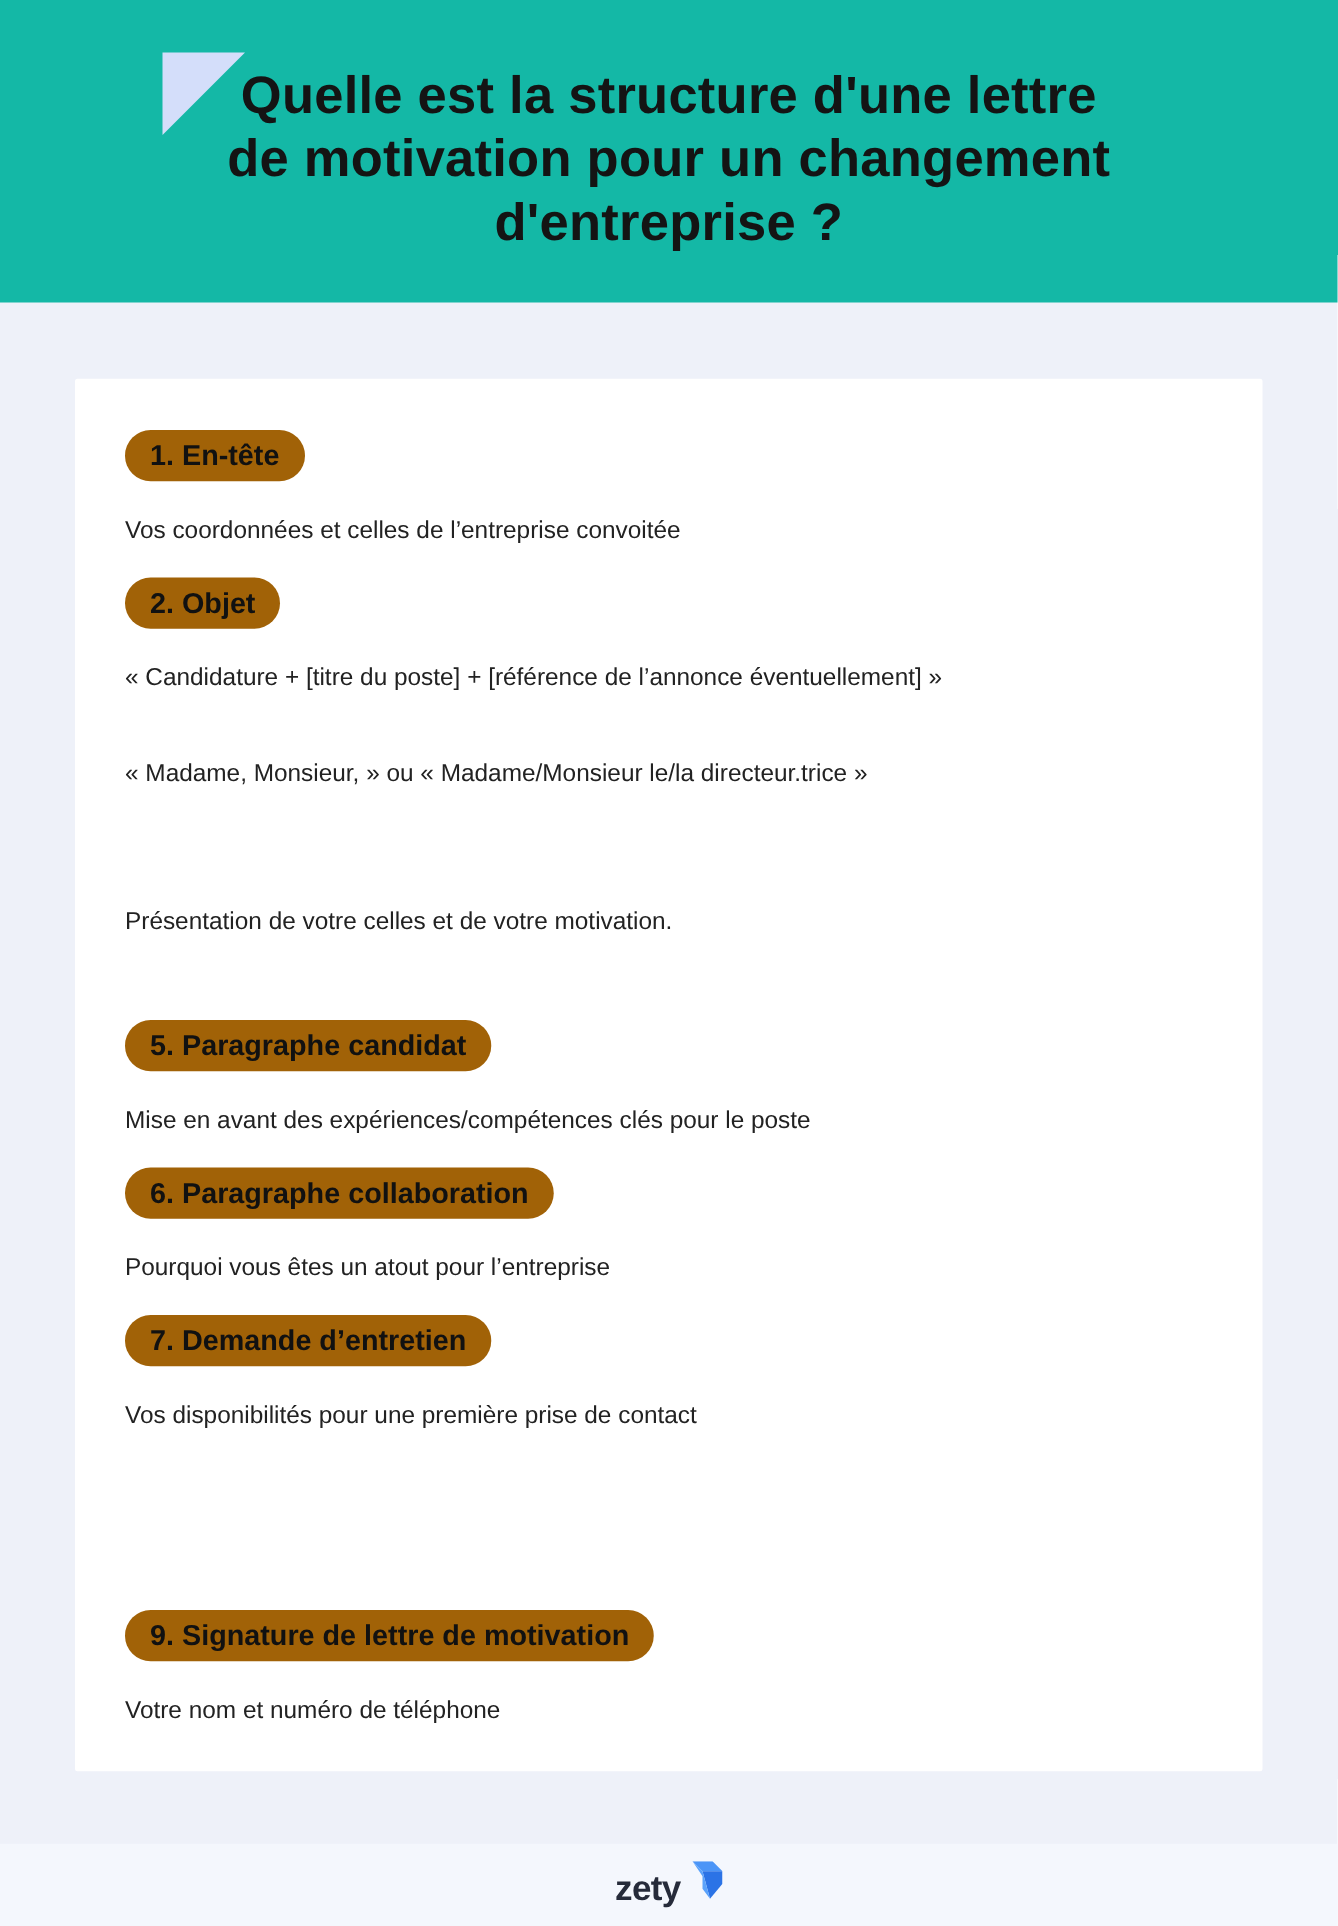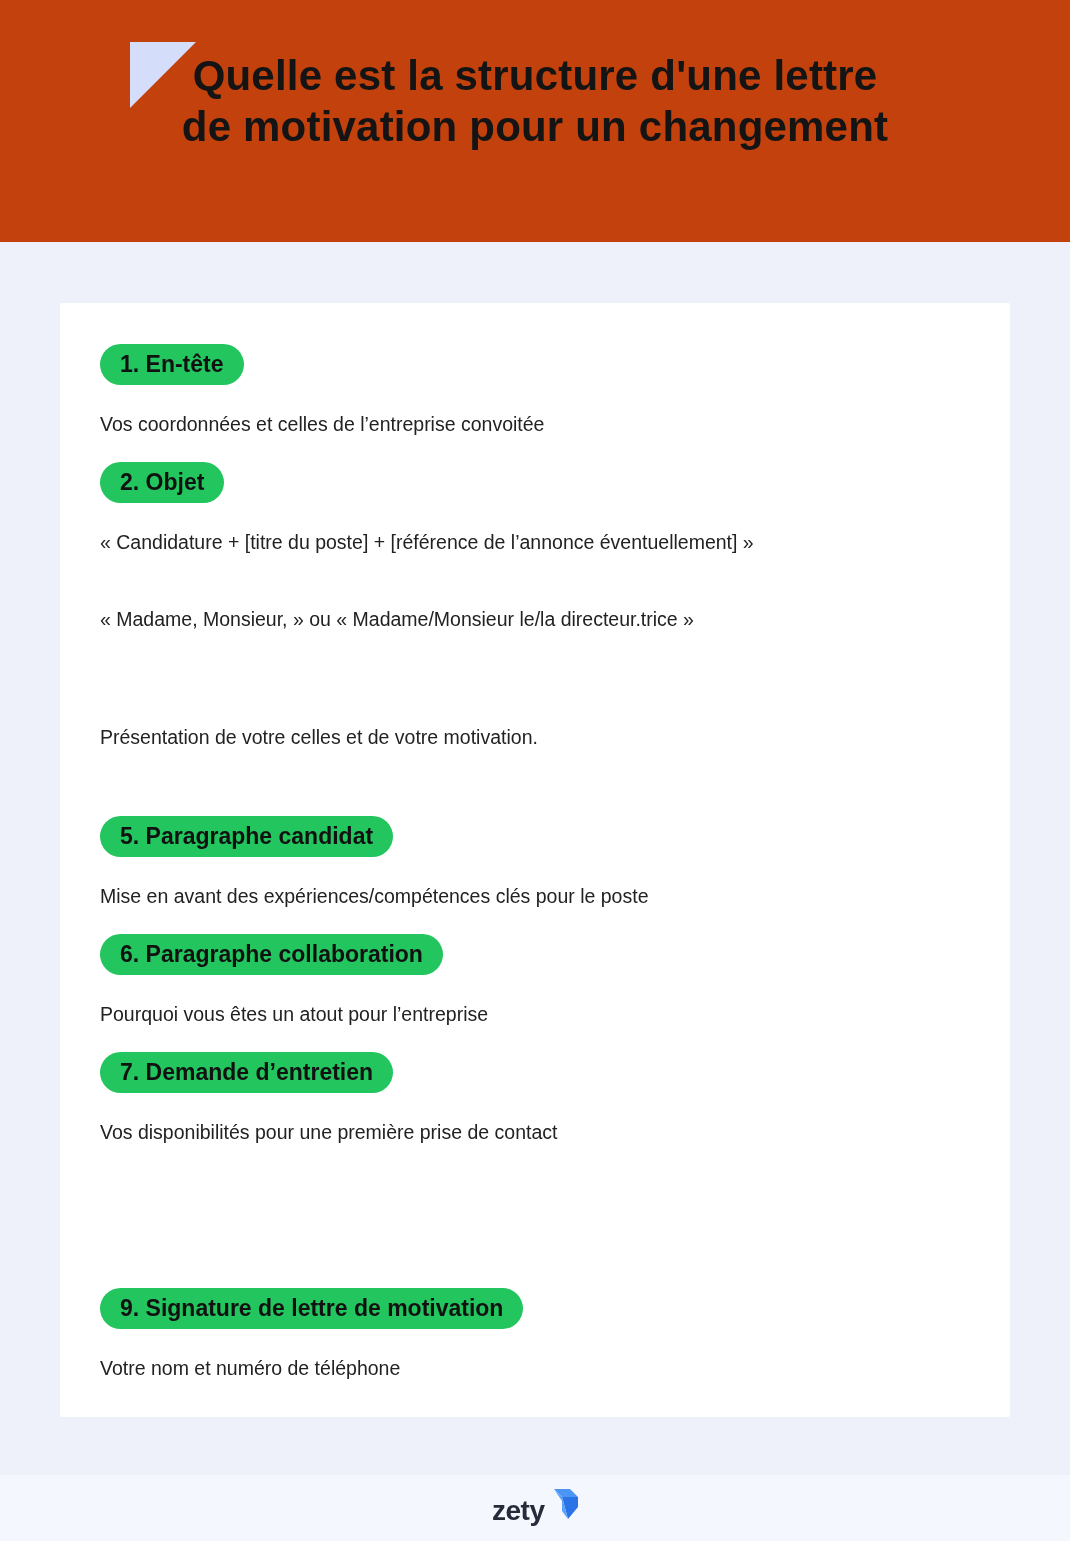--- a/index.html
+++ b/index.html
@@ -6,21 +6,21 @@
   html, body { width: 1070px; height: 1541px; }
   body {
     background: #eef1f9;
     font-family: "Liberation Sans", "DejaVu Sans", sans-serif;
     color: #1a1a1a;
     position: relative;
     overflow: hidden;
   }
   .header {
     position: absolute; left: 0; top: 0; width: 1070px; height: 242px;
-    background: #c2410c;
+    background: #14b8a6;
   }
   .header .deco {
     position: absolute; left: 130px; top: 42px; width: 0; height: 0;
     border-top: 66px solid #d4defa;
     border-right: 66px solid transparent;
   }
   .header .title {
     position: absolute; left: 0; top: 50px; width: 1070px;
     text-align: center;
     font-size: 42px; font-weight: 700; line-height: 51px;
@@ -30,21 +30,21 @@
   .card {
     position: absolute; left: 60px; top: 303px; width: 950px; height: 1114px;
     background: #ffffff;
     border-radius: 2px;
   }
   .step {
     position: absolute; left: 40px;
   }
   .pill {
     display: inline-block;
-    background: #22c55e;
+    background: #a16207;
     border-radius: 21px;
     height: 41px;
     line-height: 41px;
     padding: 0 20px;
     font-size: 23px; font-weight: 700;
     color: #111111;
     white-space: nowrap;
   }
   .desc {
     margin-top: 27px;
@@ -68,20 +68,21 @@
   .logo svg { position: absolute; left: 56px; top: 2px; }
 </style>
 </head>
 <body>
 
 <div class="header">
   <div class="deco"></div>
   <h1 class="title">
     <span>Quelle est la structure d'une lettre</span><br>
     <span>de motivation pour un changement</span><br>
+    <span>d'entreprise ?</span>
   </h1>
 </div>
 
 <div class="card">
   <div class="step" style="top:41px">
     <div class="pill">1. En-tête</div>
     <div class="desc">Vos coordonnées et celles de l’entreprise convoitée</div>
   </div>
   <div class="step" style="top:159px">
     <div class="pill">2. Objet</div>

